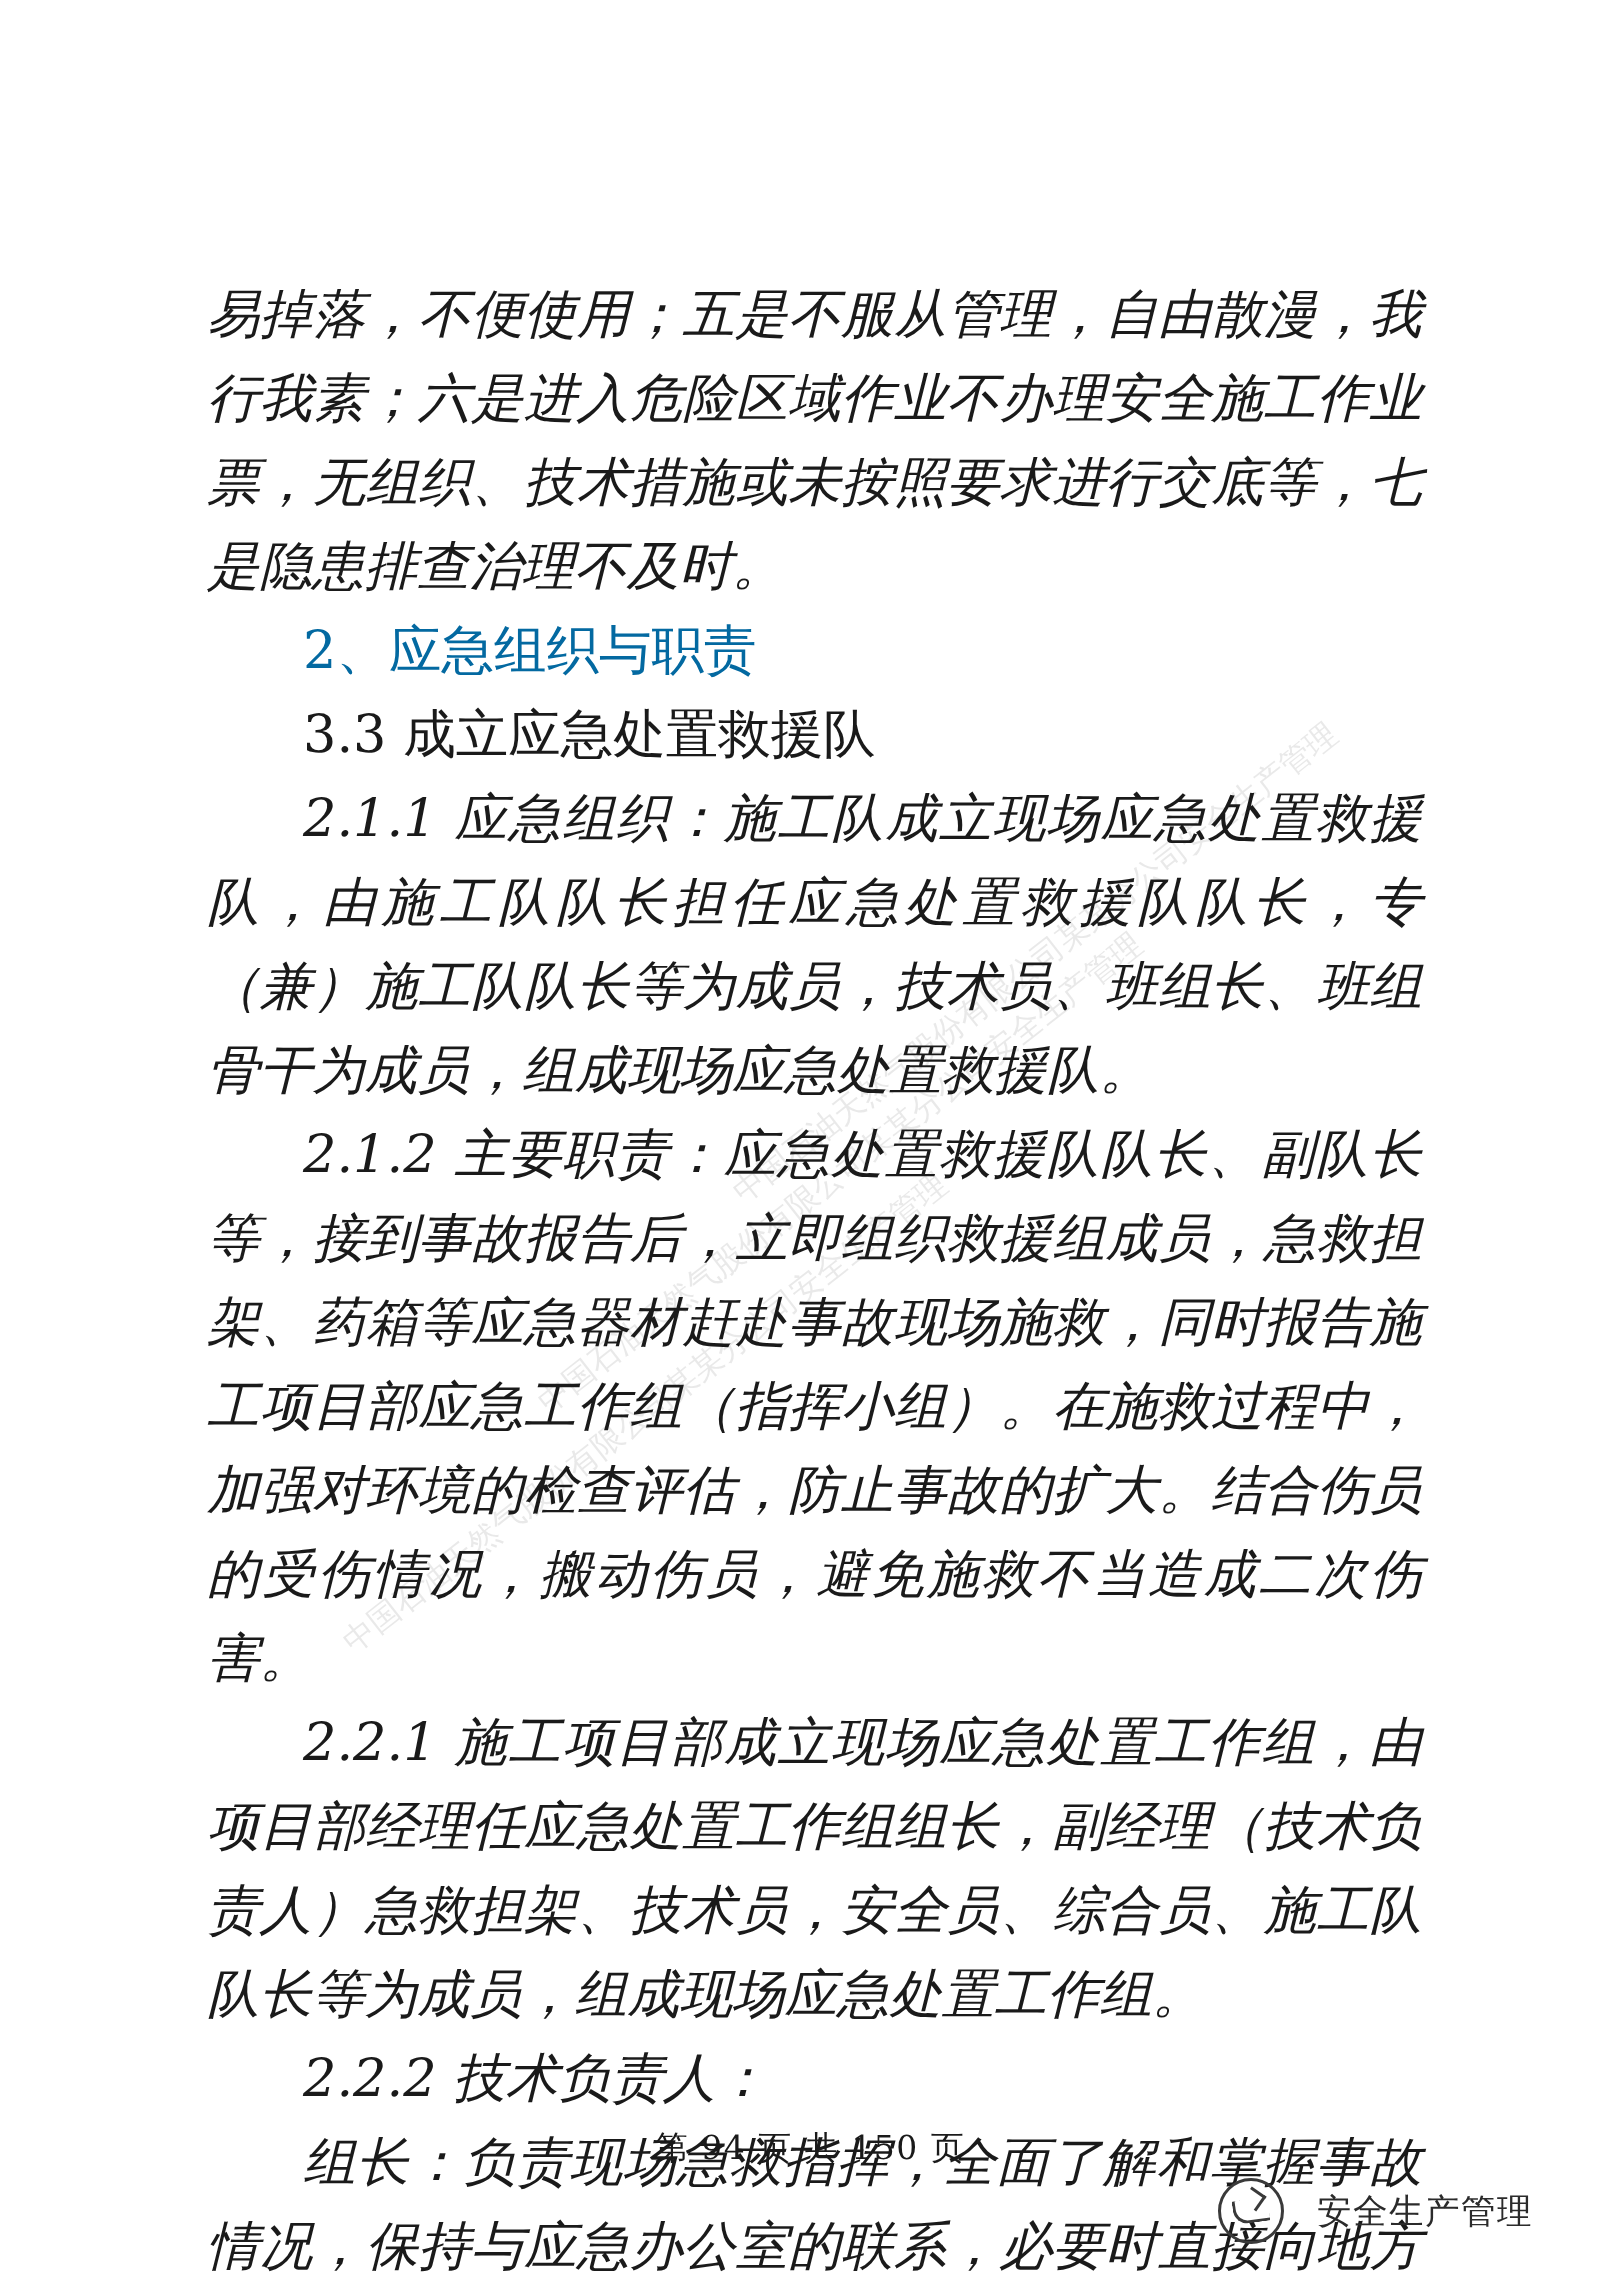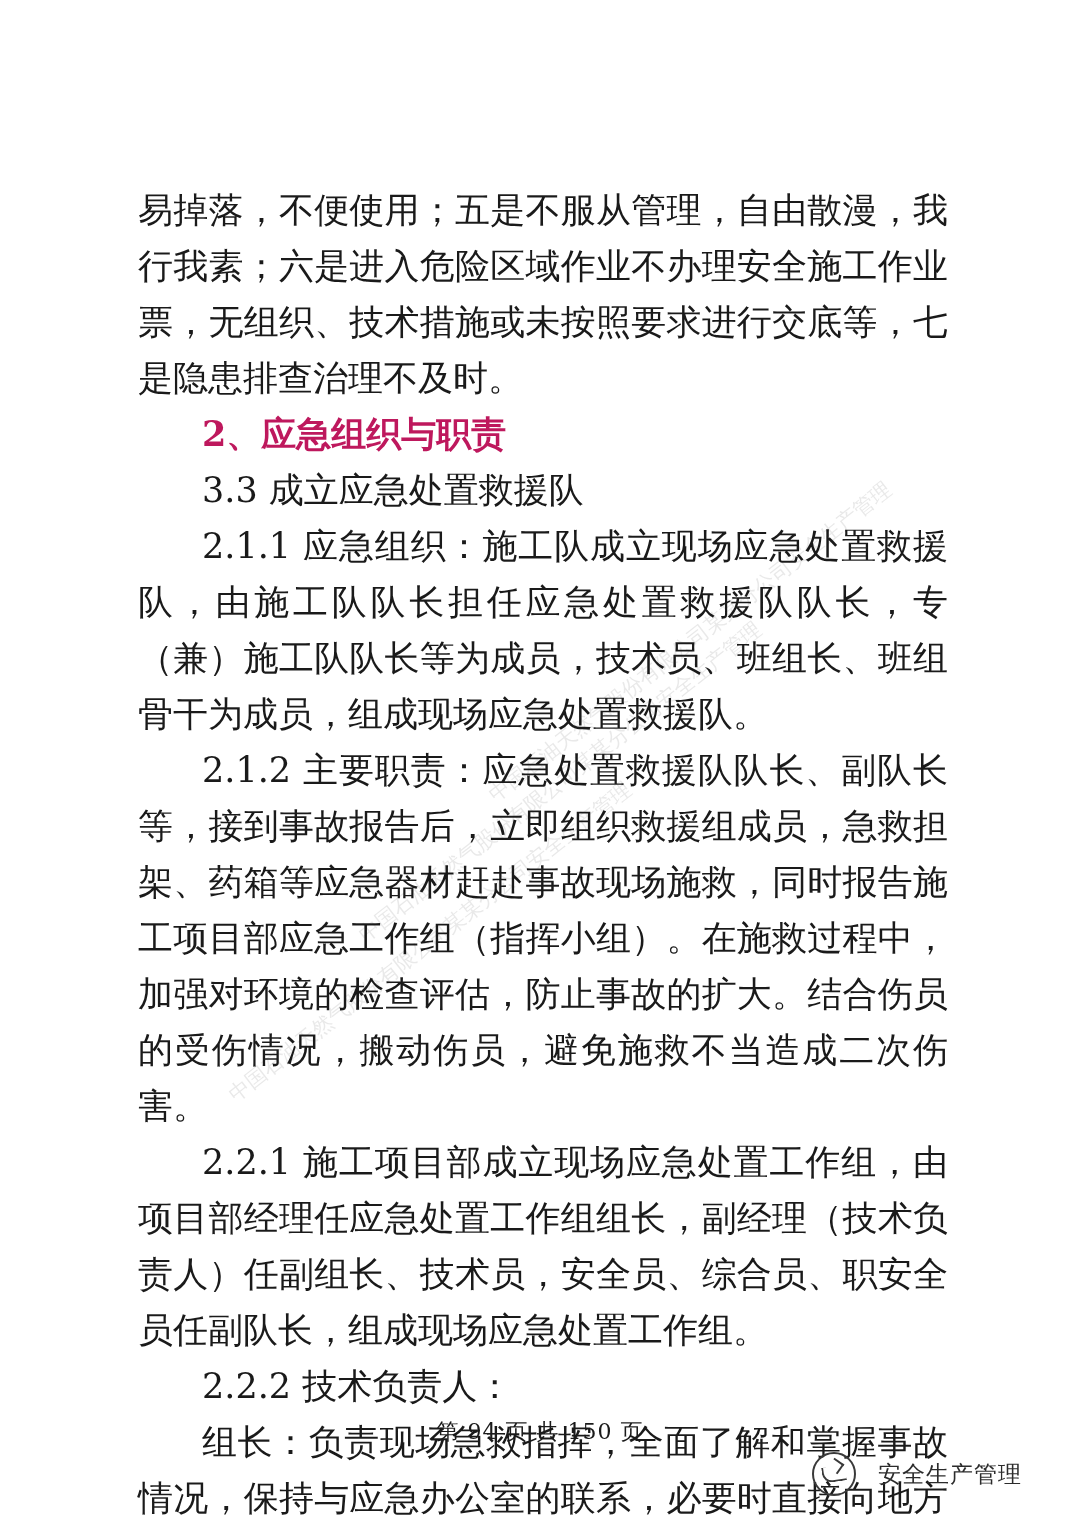--- a/index.html
+++ b/index.html
@@ -22,29 +22,30 @@
     width: 810px;
   }
   .para {
     font-size: 35px;
     line-height: 56px;
     color: #1a1a1a;
     text-align: justify;
     text-justify: inter-ideograph;
     margin: 0 0 0 0;
     letter-spacing: 0px;
+    font-style: italic;
   }
   .indent {
     text-indent: 64px;
   }
   .heading {
     font-size: 35px;
     line-height: 56px;
-    color: #be185d;
-    font-weight: bold;
+    color: #0369a1;
+    font-weight: normal;
     text-indent: 64px;
     margin: 0;
   }
   .sub-heading {
     font-size: 35px;
     line-height: 56px;
     color: #1a1a1a;
     text-indent: 64px;
     margin: 0;
   }
@@ -139,21 +140,21 @@
     <div class="wm-line wm2">中国石油天然气股份有限公司某某分公司安全生产管理</div>
     <div class="wm-line wm3">中国石油天然气股份有限公司某某分公司安全生产管理</div>
   </div>
 
   <div class="content">
     <p class="para">易掉落，不便使用；五是不服从管理，自由散漫，我行我素；六是进入危险区域作业不办理安全施工作业票，无组织、技术措施或未按照要求进行交底等，七是隐患排查治理不及时。</p>
     <p class="heading">2、应急组织与职责</p>
     <p class="sub-heading">3.3 成立应急处置救援队</p>
     <p class="para indent">2.1.1 应急组织：施工队成立现场应急处置救援队，由施工队队长担任应急处置救援队队长，专（兼）施工队队长等为成员，技术员、班组长、班组骨干为成员，组成现场应急处置救援队。</p>
     <p class="para indent">2.1.2 主要职责：应急处置救援队队长、副队长等，接到事故报告后，立即组织救援组成员，急救担架、药箱等应急器材赶赴事故现场施救，同时报告施工项目部应急工作组（指挥小组）。在施救过程中，加强对环境的检查评估，防止事故的扩大。结合伤员的受伤情况，搬动伤员，避免施救不当造成二次伤害。</p>
-    <p class="para indent">2.2.1 施工项目部成立现场应急处置工作组，由项目部经理任应急处置工作组组长，副经理（技术负责人）任副组长、技术员，安全员、综合员、职安全员任副队长，组成现场应急处置工作组。</p>
+    <p class="para indent">2.2.1 施工项目部成立现场应急处置工作组，由项目部经理任应急处置工作组组长，副经理（技术负责人）急救担架、技术员，安全员、综合员、施工队队长等为成员，组成现场应急处置工作组。</p>
     <p class="para indent">2.2.2 技术负责人：</p>
     <p class="para indent">组长：负责现场急救指挥，全面了解和掌握事故情况，保持与应急办公室的联系，必要时直接向地方政府、安全生产监督管</p>
   </div>
 
   <div class="footer">第 94 页 共 150 页</div>
 
   <div class="badge">
     <div class="badge-logo"></div>
     <div class="badge-text">安全生产管理</div>
   </div>

